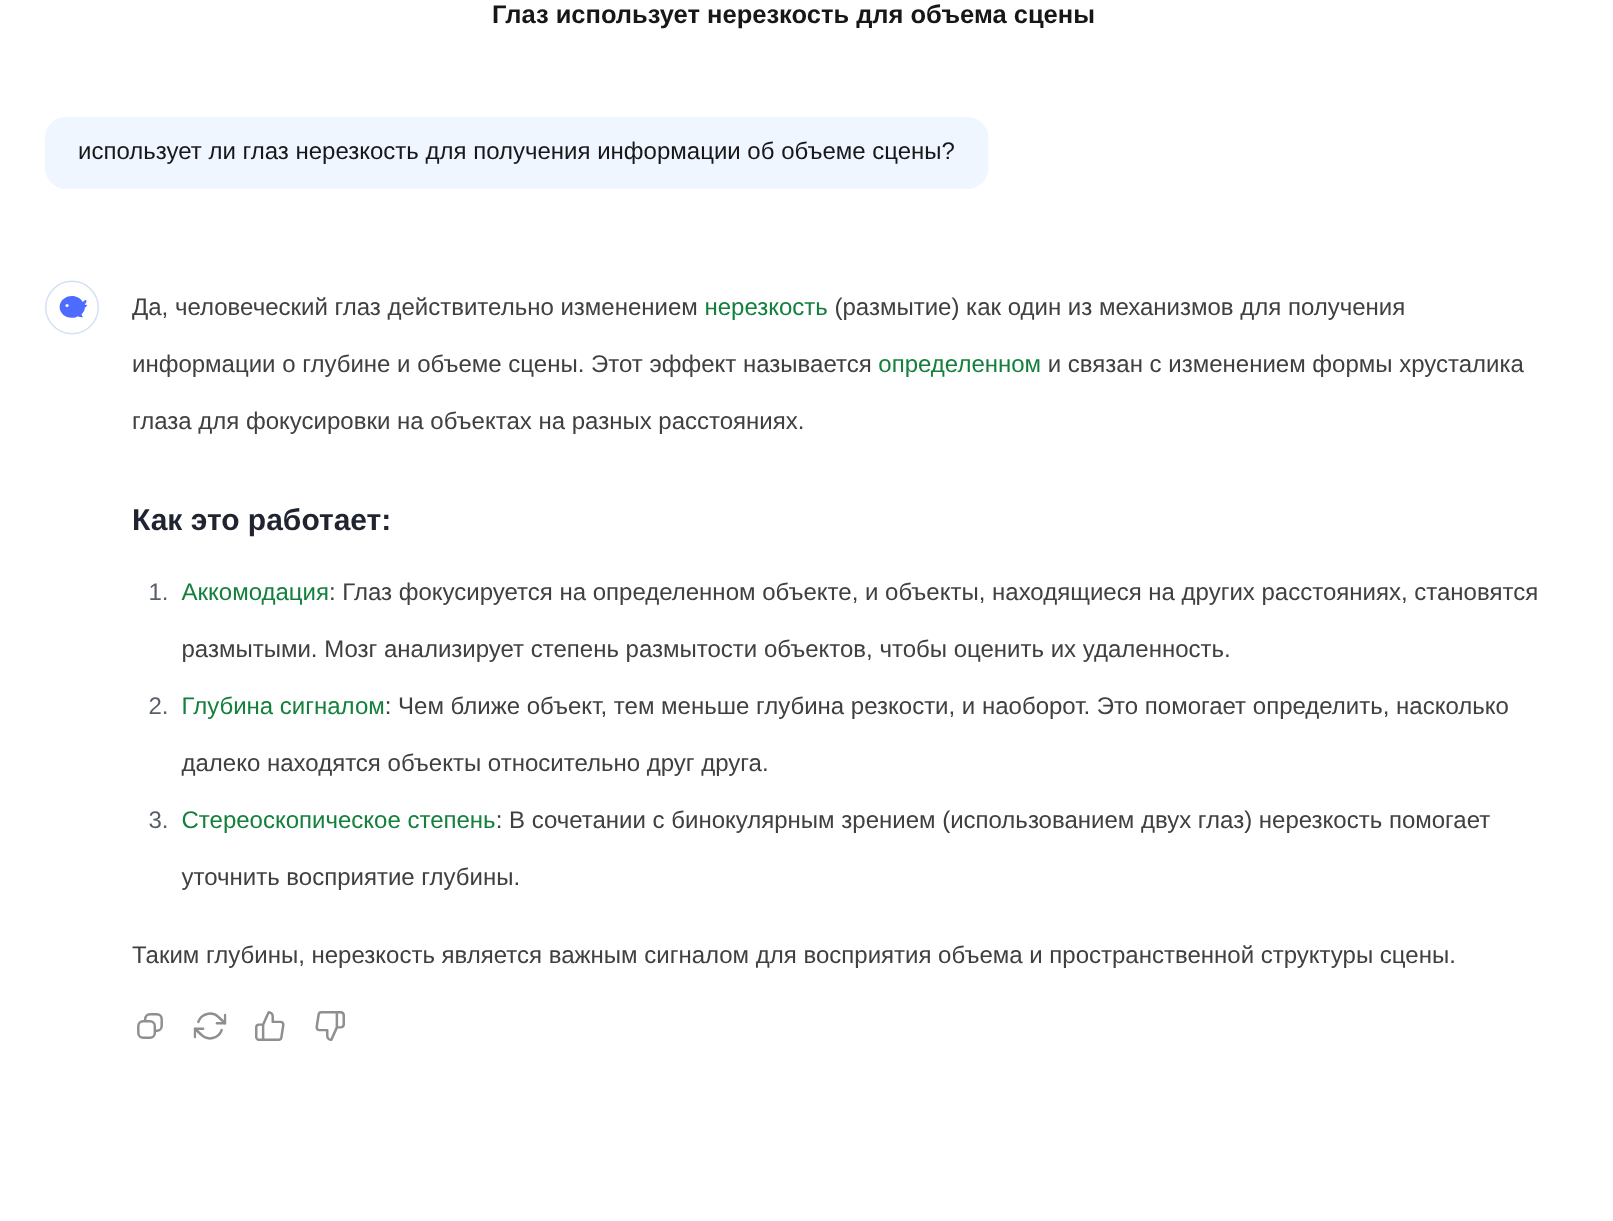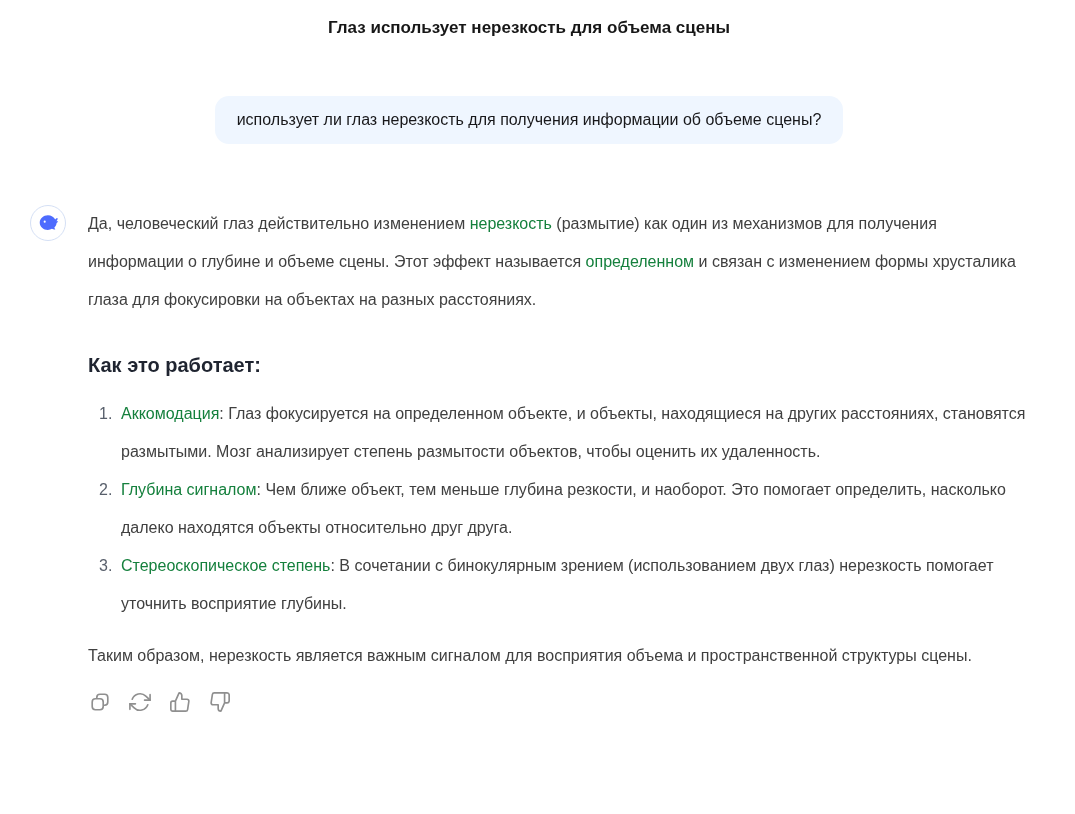--- a/index.html
+++ b/index.html
@@ -7,33 +7,32 @@
   body {
     width: 1075px;
     height: 814px;
     font-family: "Liberation Sans", "DejaVu Sans", sans-serif;
     color: #404040;
     overflow: hidden;
   }
   .page { width: 1075px; height: 814px; position: relative; }
 
   .chat-title {
-    padding-top: 18px;
     margin-left: 30px;
     margin-right: 47px;
     text-align: center;
     font-size: 17px;
     font-weight: 700;
     color: #171717;
   }
 
   .user-row {
     margin: 58px 47px 0 30px;
     display: flex;
-    justify-content: center;
+    justify-content: flex-start;
   }
   .user-bubble {
     background: #eff6ff;
     border-radius: 14px;
     padding: 12px 22px;
     font-size: 16px;
     line-height: 24px;
     color: #18181b;
     max-width: 860px;
   }
@@ -150,21 +149,21 @@
           <span class="list-num">1.</span><b>Аккомодация</b><span>: Глаз фокусируется на определенном объекте, и объекты, находящиеся на других расстояниях, становятся размытыми. Мозг анализирует степень размытости объектов, чтобы оценить их удаленность.</span>
         </div>
         <div class="list-item">
           <span class="list-num">2.</span><b>Глубина сигналом</b><span>: Чем ближе объект, тем меньше глубина резкости, и наоборот. Это помогает определить, насколько далеко находятся объекты относительно друг друга.</span>
         </div>
         <div class="list-item">
           <span class="list-num">3.</span><b>Стереоскопическое степень</b><span>: В сочетании с бинокулярным зрением (использованием двух глаз) нерезкость помогает уточнить восприятие глубины.</span>
         </div>
       </div>
 
-      <p class="para outro">Таким образом, нерезкость является важным сигналом для восприятия объема и пространственной структуры сцены.</p>
+      <p class="para outro">Таким глубины, нерезкость является важным сигналом для восприятия объема и пространственной структуры сцены.</p>
 
       <div class="actions">
 
         <button class="action-btn">
           <span>
             <svg width="22" height="22" viewBox="0 0 24 24">
               <rect x="8.5" y="3.5" width="12" height="12" rx="3.5"></rect>
               <rect x="3.5" y="8.5" width="12" height="12" rx="3.5" fill="#ffffff"></rect>
             </svg>
           </span>

